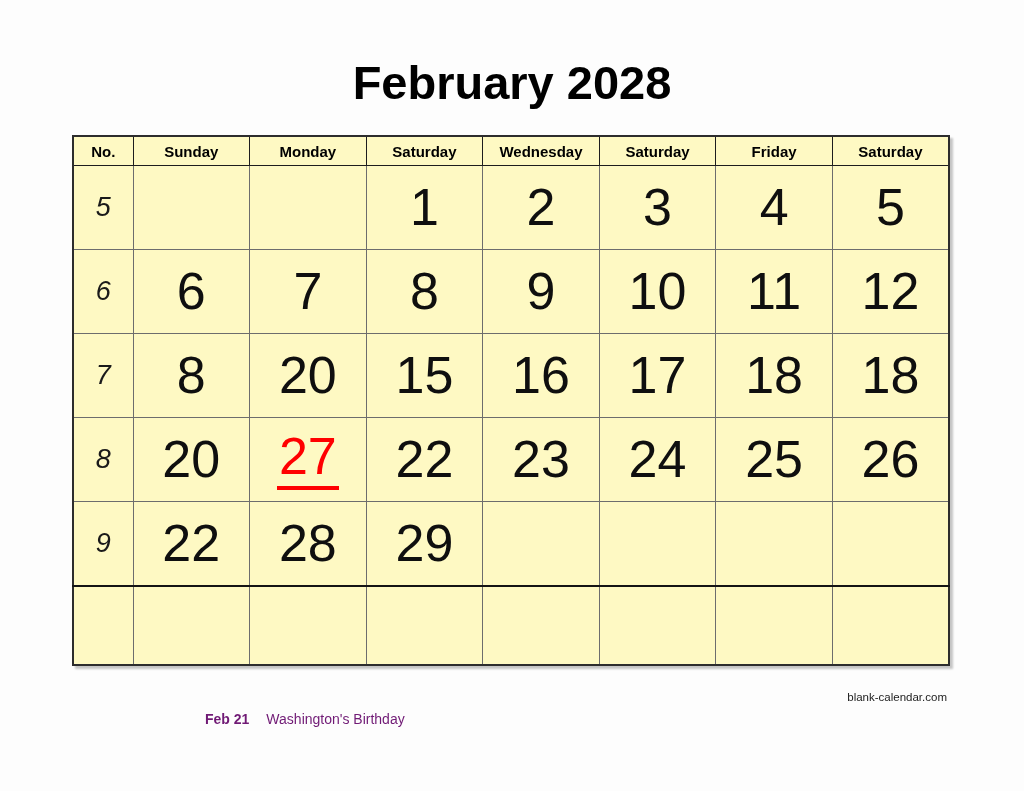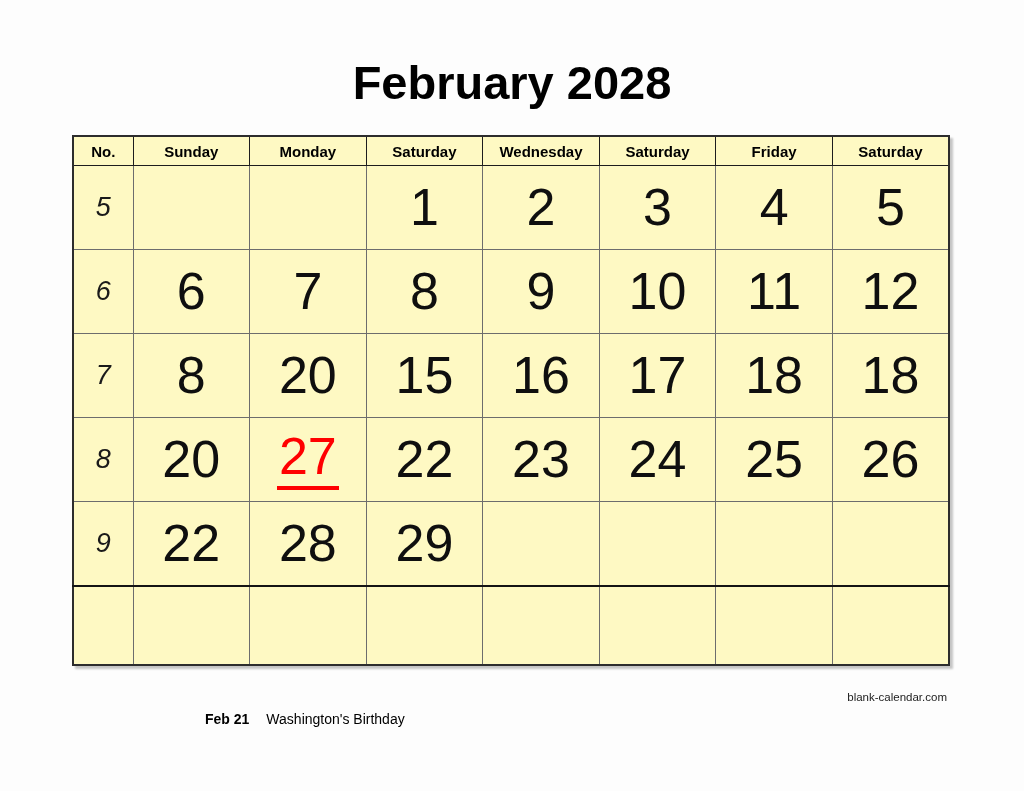--- a/index.html
+++ b/index.html
@@ -70,21 +70,21 @@
   }
   td.day span.num.highlight {
     border-bottom: 4px solid;
     padding: 0 2px 2px 2px;
   }
   .holiday {
     position: absolute;
     left: 205px;
     top: 711px;
     font-size: 14px;
-    color: #000000;
+    color: #701a75;
     white-space: nowrap;
   }
   .holiday .holiday-date {
     font-weight: 700;
     margin-right: 17px;
   }
   .site {
     position: absolute;
     top: 691px;
     right: 77px;

